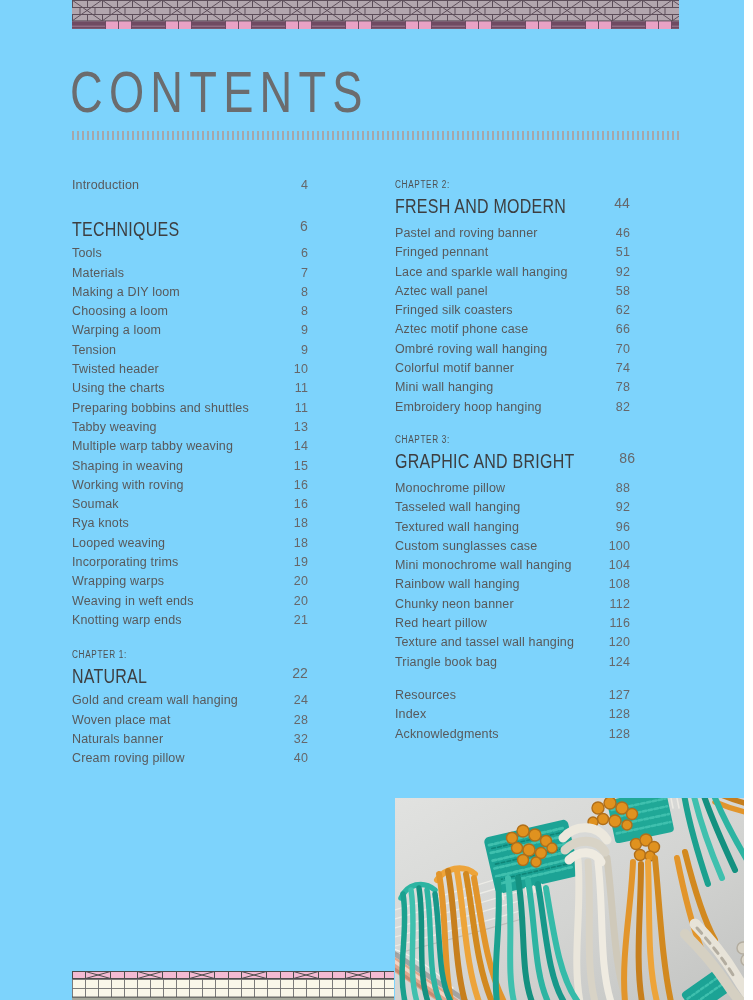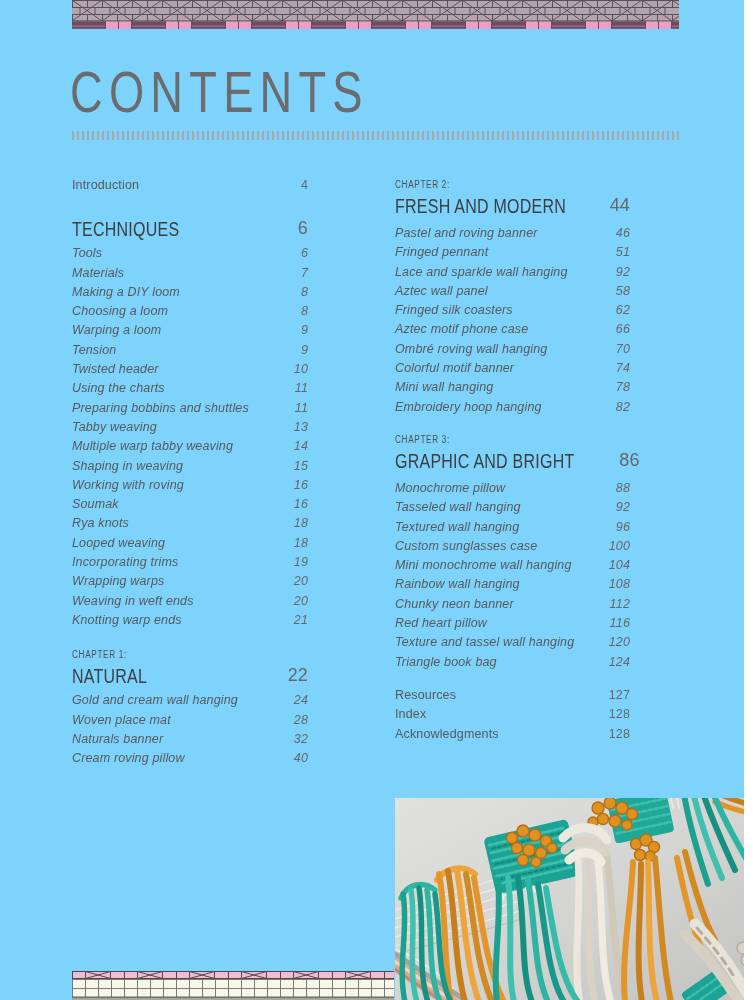--- a/index.html
+++ b/index.html
@@ -44,22 +44,22 @@
   .kicker{
     height:14px;line-height:14px;margin-bottom:3px;
     font-size:10px;letter-spacing:.8px;color:var(--kicker);
     transform:scaleX(.82);transform-origin:left center;white-space:nowrap;
   }
   .row.head{height:26px;align-items:flex-start;margin:2px 0 2px;}
   .row.head .ht{
     font-size:20px;color:var(--ink);letter-spacing:.3px;white-space:nowrap;
     transform:scaleX(.8);transform-origin:left center;
   }
-  .row.head .p{font-size:18px;}
-  .section .items{margin-top:2px;font-style:italic;}
+  .row.head .p{font-size:14px;}
+  .section .items{margin-top:2px;}
   .right .section .items{margin-top:5px;}
   .left .section:first-of-type .items .row{height:19px;}
 
   
   .photo{position:absolute;left:395px;top:798px;}
   svg .yarn{fill:none;stroke-linecap:round;}
 </style>
 </head>
 <body>
 

